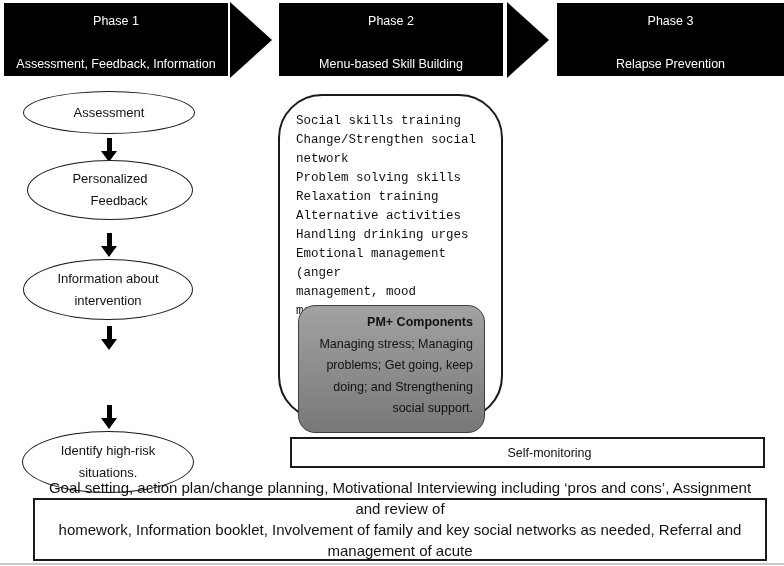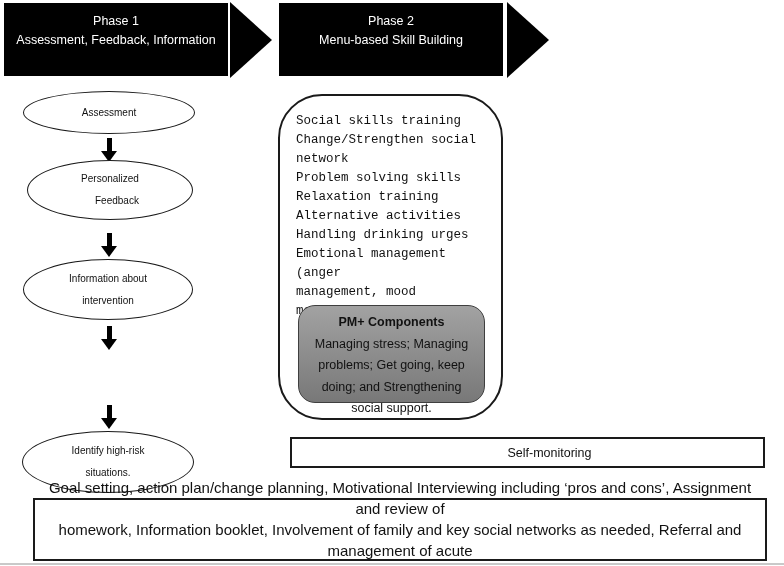--- a/index.html
+++ b/index.html
@@ -13,37 +13,37 @@
   *{box-sizing:border-box;margin:0;padding:0;}
   body{background:#fff;font-family:"Liberation Sans",sans-serif;}
   .canvas{
     position:relative;width:784px;height:566px;background:var(--background);
     overflow:hidden;color:#111;
   }
   
   .phase-box{
     position:absolute;top:3px;height:73px;background:var(--phase-box-bg);
     color:var(--phase-box-text);display:flex;flex-direction:column;align-items:center;
-    padding-top:11px;gap:5px;font-size:12.5px;text-align:right;
+    padding-top:11px;gap:29px;font-size:12.5px;text-align:right;
   }
   .phase-1{left:4px;width:224px;}
   .phase-2{left:279px;width:224px;}
   .phase-3{left:557px;width:227px;}
   .phase-arrow{
     position:absolute;top:2px;width:0;height:0;
     border-top:38px solid transparent;border-bottom:38px solid transparent;
     border-left:42px solid var(--phase-box-bg);
   }
   .arrow-1{left:230px;}
   .arrow-2{left:507px;}
   
   .step-ellipse{
     position:absolute;background:#fff;border:1.6px solid var(--shape-border);
     border-radius:50%;display:flex;align-items:center;justify-content:center;
-    text-align:center;font-size:10px;line-height:22px;white-space:pre-line;
+    text-align:center;font-size:13px;line-height:22px;white-space:pre-line;
   }
   .e1{left:23px;top:91px;width:172px;height:43px;}
   .e2{left:27px;top:160px;width:166px;height:60px;text-align:right;}
   .e3{left:23px;top:259px;width:170px;height:61px;}
   .e4{left:24px;top:357px;width:170px;height:46px;}
   .e5{left:22px;top:431px;width:172px;height:62px;}
   .down-arrow{
     position:absolute;left:101px;width:16px;
     display:flex;flex-direction:column;align-items:center;
   }
@@ -57,24 +57,24 @@
   .menu-box{
     position:absolute;left:278px;top:94px;width:225px;height:326px;
     background:#fff;border:2px solid var(--shape-border);border-radius:44px;
   }
   .menu-list{
     position:absolute;left:296px;top:112px;width:200px;
     font-size:12.5px;line-height:19px;font-family:Liberation Mono, monospace;
   }
   .menu-item{white-space:pre-line;}
   .pm-box{
-    position:absolute;left:298px;top:305px;width:187px;height:98px;
+    position:absolute;left:298px;top:305px;width:187px;height:128px;
     background:linear-gradient(180deg,var(--pm-box-gradient-top),var(--pm-box-gradient-bottom));
     border:1.8px solid #3f3f3f;border-radius:17px;
-    padding:6px 11px 0 11px;text-align:center;font-size:12.5px;line-height:21.5px;
+    padding:6px 11px 0 11px;text-align:right;font-size:12.5px;line-height:21.5px;
   }
   .pm-lead{font-weight:bold;}
   
   .relapse-box{
     position:absolute;left:588px;top:211px;width:174px;height:51px;
     background:#fff;border:1.8px solid var(--shape-border);border-radius:10px;
     display:flex;align-items:center;justify-content:center;text-align:center;
     font-size:12.5px;line-height:21px;white-space:pre-line;
   }
   
@@ -103,20 +103,24 @@
   <div class="phase-box phase-1">
     <div>Phase 1</div>
     <div>Assessment, Feedback, Information</div>
   </div>
   <div class="phase-arrow arrow-1"></div>
   <div class="phase-box phase-2">
     <div>Phase 2</div>
     <div>Menu-based Skill Building</div>
   </div>
   <div class="phase-arrow arrow-2"></div>
+  <div class="phase-box phase-3">
+    <div>Phase 3</div>
+    <div>Relapse Prevention</div>
+  </div>
 
   <div class="step-ellipse e1">Assessment</div>
   <div class="down-arrow a1">
       <div class="shaft"></div>
       <div class="head"></div>
     </div>
   <div class="step-ellipse e2">Personalized
 Feedback</div>
   <div class="down-arrow a2">
       <div class="shaft"></div>

